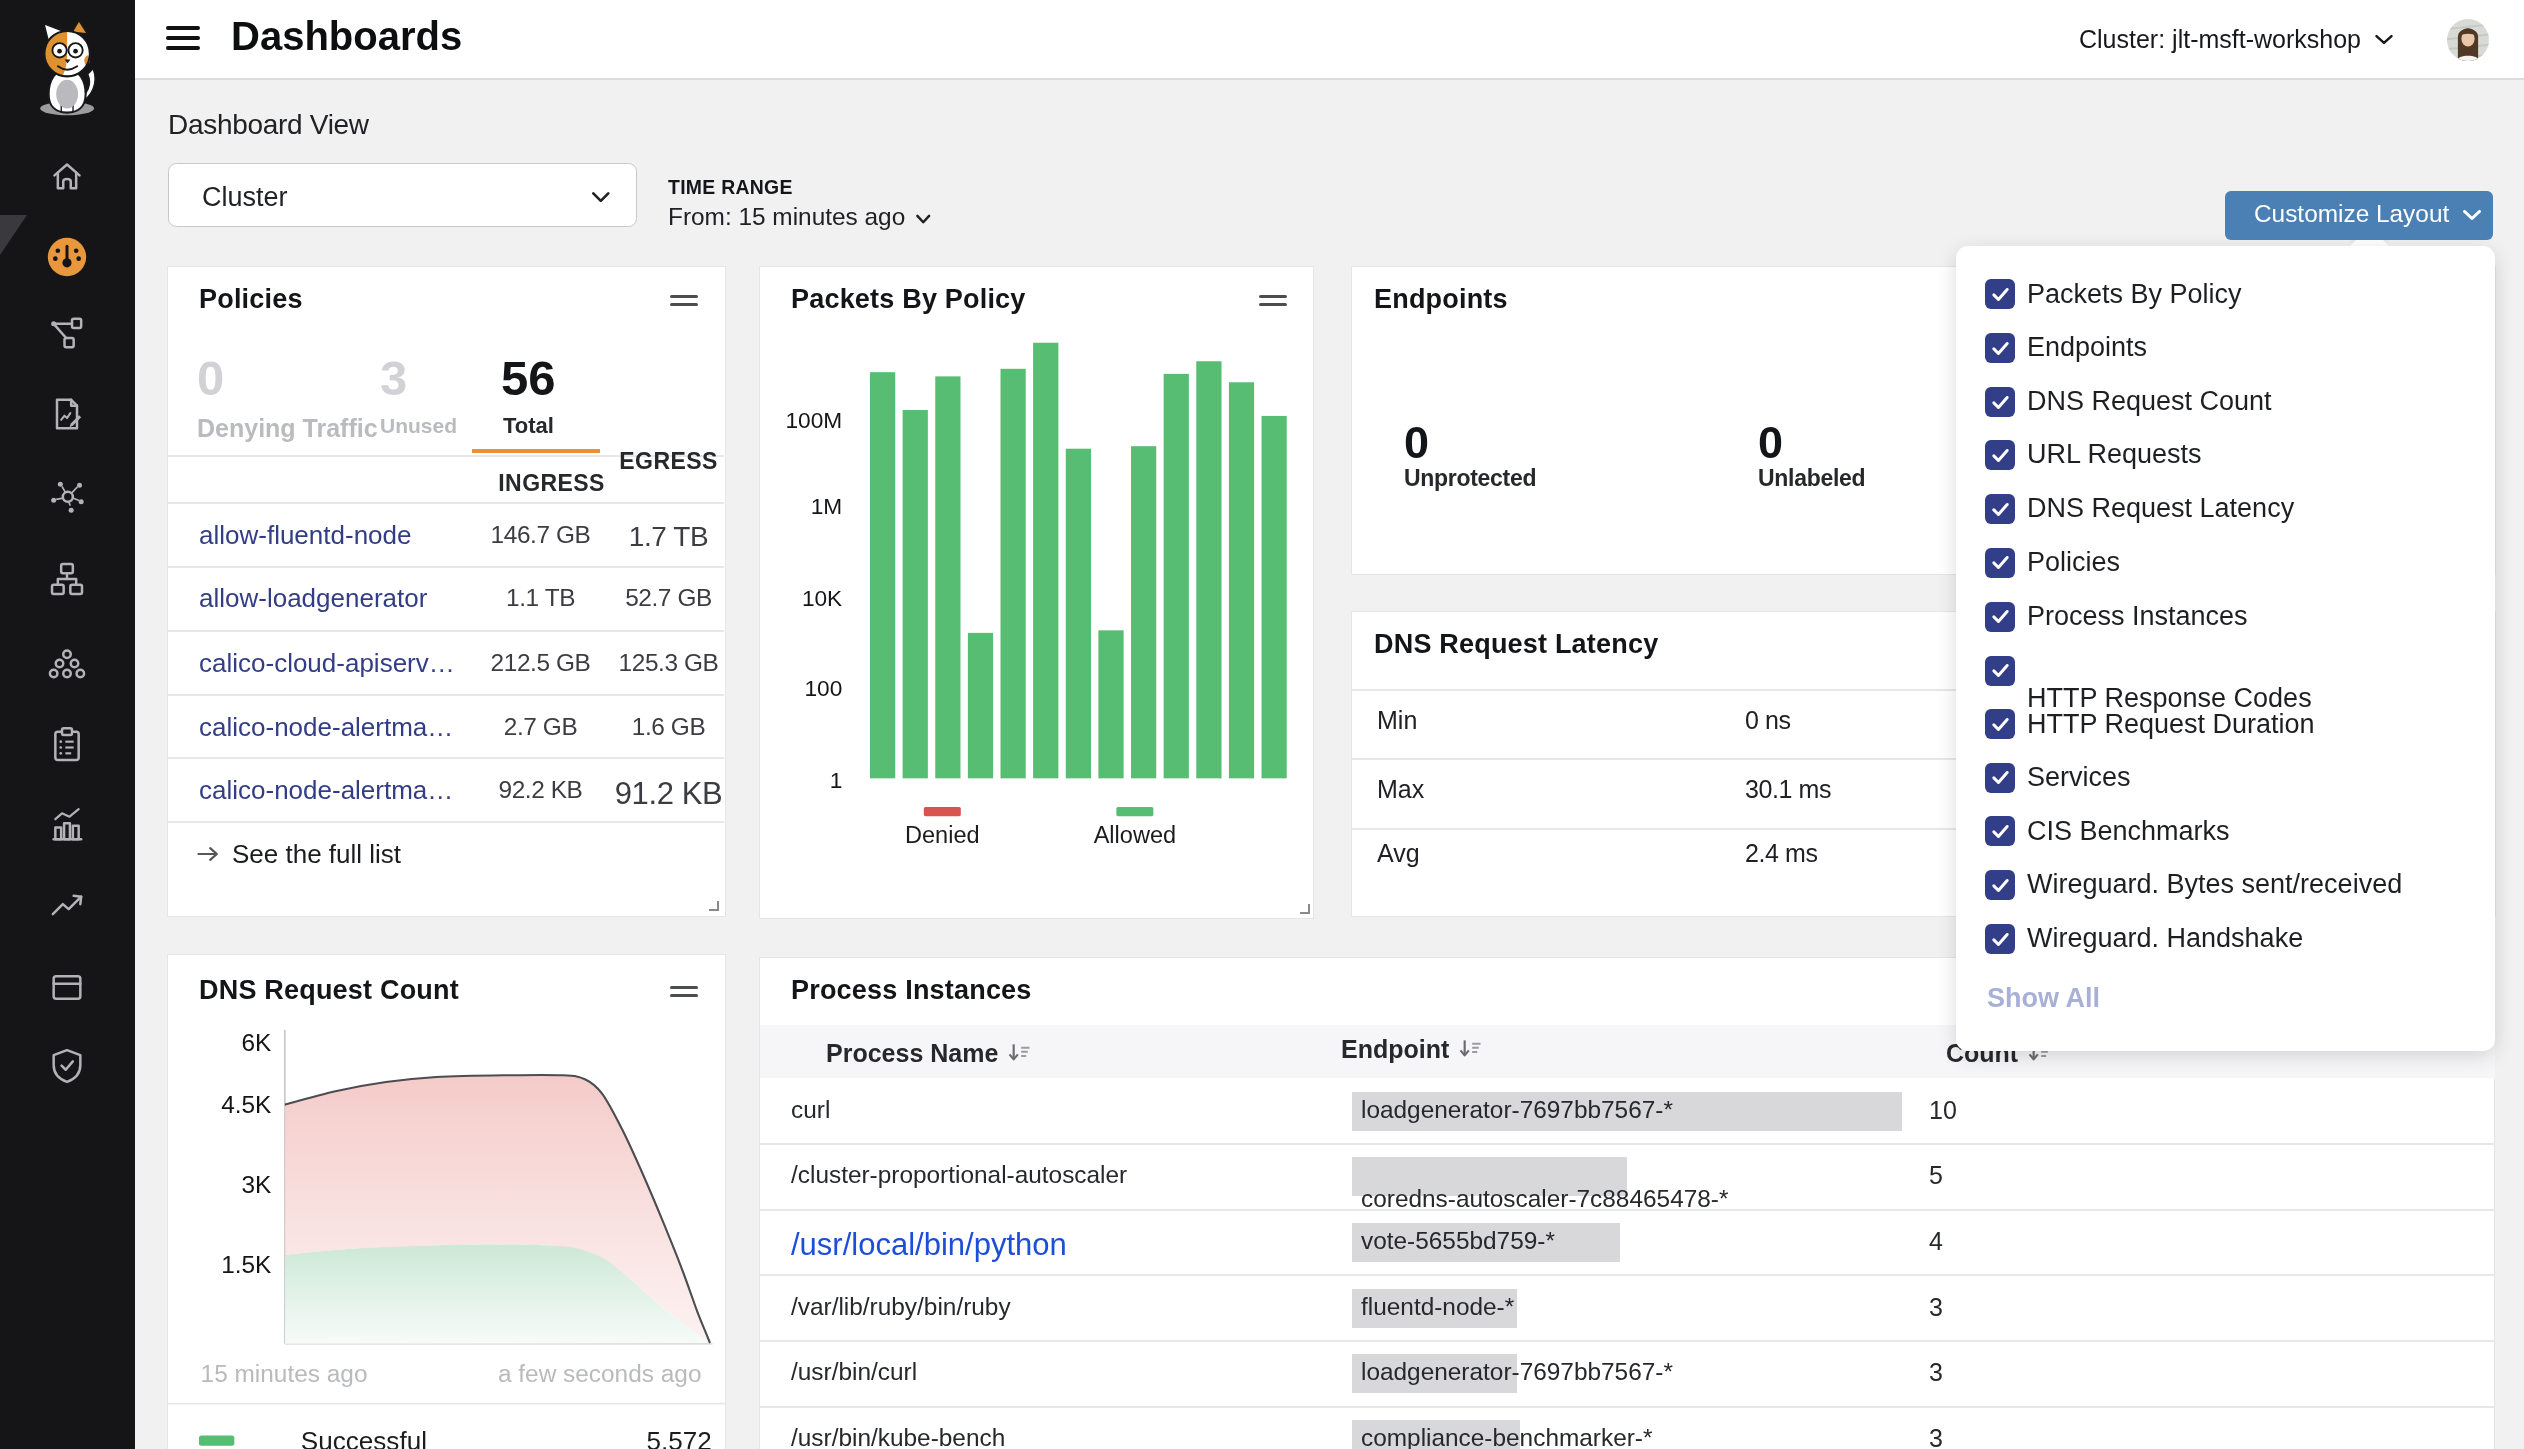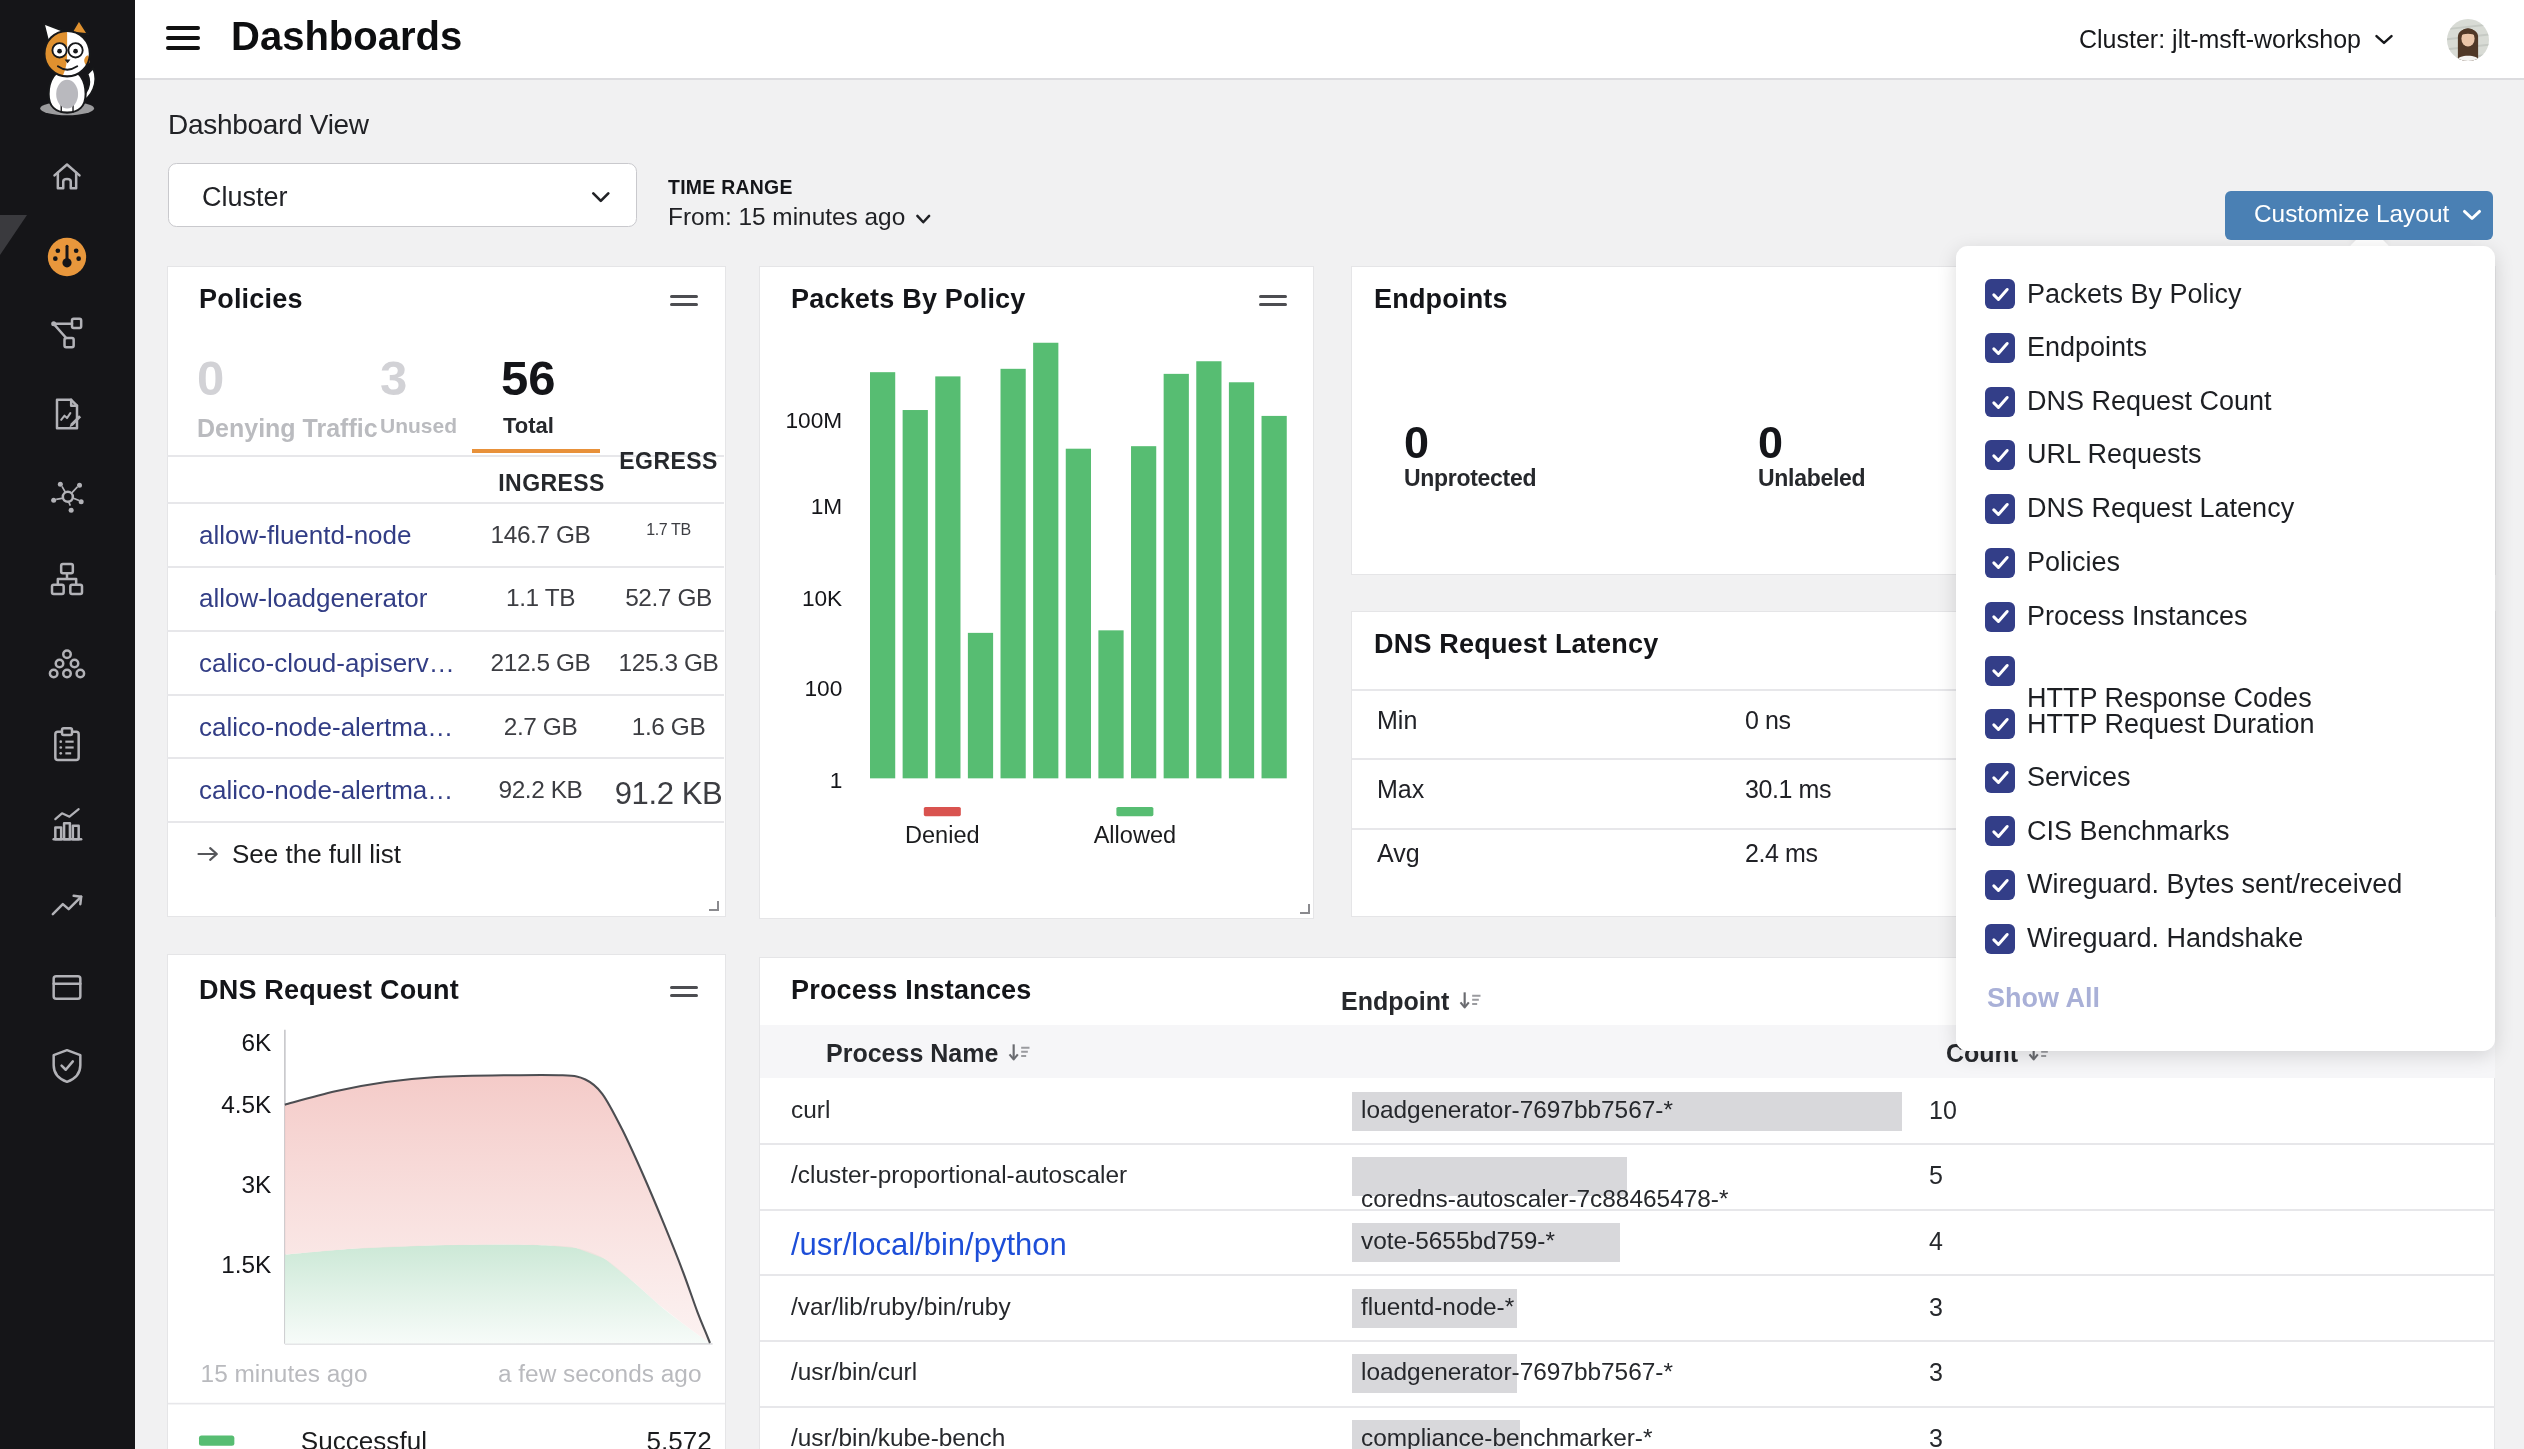--- a/index.html
+++ b/index.html
@@ -179,21 +179,21 @@
 <div class="abs" style="left:484px;top:470px;font-size:23px;font-weight:700;color:#26282c;width:135px;text-align:center;letter-spacing:0.4px;">INGRESS</div>
 <div class="abs" style="left:601px;top:448px;font-size:23px;font-weight:700;color:#26282c;width:135px;text-align:center;letter-spacing:0.4px;">EGRESS</div>
 <div class="abs" style="left:167px;top:502px;width:557px;height:1.7px;background:#e7e7ea;"></div>
 <div class="abs" style="left:167px;top:566px;width:557px;height:1.7px;background:#e7e7ea;"></div>
 <div class="abs" style="left:167px;top:630px;width:557px;height:1.7px;background:#e7e7ea;"></div>
 <div class="abs" style="left:167px;top:694px;width:557px;height:1.7px;background:#e7e7ea;"></div>
 <div class="abs" style="left:167px;top:757px;width:557px;height:1.7px;background:#e7e7ea;"></div>
 <div class="abs" style="left:167px;top:821px;width:557px;height:1.7px;background:#e7e7ea;"></div>
 <div class="abs" style="left:199px;top:520px;font-size:26px;font-weight:400;color:#323d85;width:266px;white-space:nowrap;overflow:hidden;text-overflow:ellipsis;">allow-fluentd-node</div>
 <div class="abs" style="left:473px;top:521px;font-size:24.4px;font-weight:400;color:#3c3d42;width:135px;text-align:center;letter-spacing:-0.4px;">146.7 GB</div>
-<div class="abs" style="left:601px;top:521px;font-size:16px;font-weight:400;color:#3c3d42;width:135px;text-align:center;letter-spacing:-0.4px;">1.7 TB</div>
+<div class="abs" style="left:601px;top:521px;font-size:28px;font-weight:400;color:#3c3d42;width:135px;text-align:center;letter-spacing:-0.4px;">1.7 TB</div>
 <div class="abs" style="left:199px;top:583px;font-size:26px;font-weight:400;color:#323d85;width:266px;white-space:nowrap;overflow:hidden;text-overflow:ellipsis;">allow-loadgenerator</div>
 <div class="abs" style="left:473px;top:584px;font-size:24.4px;font-weight:400;color:#3c3d42;width:135px;text-align:center;letter-spacing:-0.4px;">1.1 TB</div>
 <div class="abs" style="left:601px;top:584px;font-size:24.4px;font-weight:400;color:#3c3d42;width:135px;text-align:center;letter-spacing:-0.4px;">52.7 GB</div>
 <div class="abs" style="left:199px;top:648px;font-size:26px;font-weight:400;color:#323d85;width:266px;white-space:nowrap;overflow:hidden;text-overflow:ellipsis;">calico-cloud-apiserver-access</div>
 <div class="abs" style="left:473px;top:649px;font-size:24.4px;font-weight:400;color:#3c3d42;width:135px;text-align:center;letter-spacing:-0.4px;">212.5 GB</div>
 <div class="abs" style="left:601px;top:649px;font-size:24.4px;font-weight:400;color:#3c3d42;width:135px;text-align:center;letter-spacing:-0.4px;">125.3 GB</div>
 <div class="abs" style="left:199px;top:712px;font-size:26px;font-weight:400;color:#323d85;width:266px;white-space:nowrap;overflow:hidden;text-overflow:ellipsis;">calico-node-alertmanager-aaa</div>
 <div class="abs" style="left:473px;top:713px;font-size:24.4px;font-weight:400;color:#3c3d42;width:135px;text-align:center;letter-spacing:-0.4px;">2.7 GB</div>
 <div class="abs" style="left:601px;top:713px;font-size:24.4px;font-weight:400;color:#3c3d42;width:135px;text-align:center;letter-spacing:-0.4px;">1.6 GB</div>
 <div class="abs" style="left:199px;top:775px;font-size:26px;font-weight:400;color:#323d85;width:266px;white-space:nowrap;overflow:hidden;text-overflow:ellipsis;">calico-node-alertmanager-aaa</div>
@@ -294,21 +294,21 @@
 <div class="ctitle" style="left:791px;top:975px;">Process Instances</div>
 <div class="abs" style="left:760px;top:1025px;width:1735px;height:53px;background:#f6f6f8;"></div>
 <div class="hflex" style="left:791px;top:1039px;margin-left:35px;">
     <span>Process Name</span>
     <svg width="25" height="25" viewBox="0 0 30 30">
       <path d="M8 4 V21" stroke="#6a6b70" stroke-width="2.6" fill="none"></path>
       <path d="M3 16 L8 22 L13 16" stroke="#6a6b70" stroke-width="2.6" fill="none" stroke-linejoin="round"></path>
       <path d="M17 8 H27 M17 13 H25 M17 18 H23" stroke="#9a9b9f" stroke-width="2.4"></path>
     </svg>
   </div>
-<div class="hflex" style="left:1341px;top:987px;">
+<div class="hflex" style="left:1341px;top:1035px;">
     <span>Endpoint</span>
     <svg width="25" height="25" viewBox="0 0 30 30">
       <path d="M8 4 V21" stroke="#6a6b70" stroke-width="2.6" fill="none"></path>
       <path d="M3 16 L8 22 L13 16" stroke="#6a6b70" stroke-width="2.6" fill="none" stroke-linejoin="round"></path>
       <path d="M17 8 H27 M17 13 H25 M17 18 H23" stroke="#9a9b9f" stroke-width="2.4"></path>
     </svg>
   </div>
 <div class="hflex" style="left:1946px;top:1039px;">
     <span>Count</span>
     <svg width="25" height="25" viewBox="0 0 30 30">

